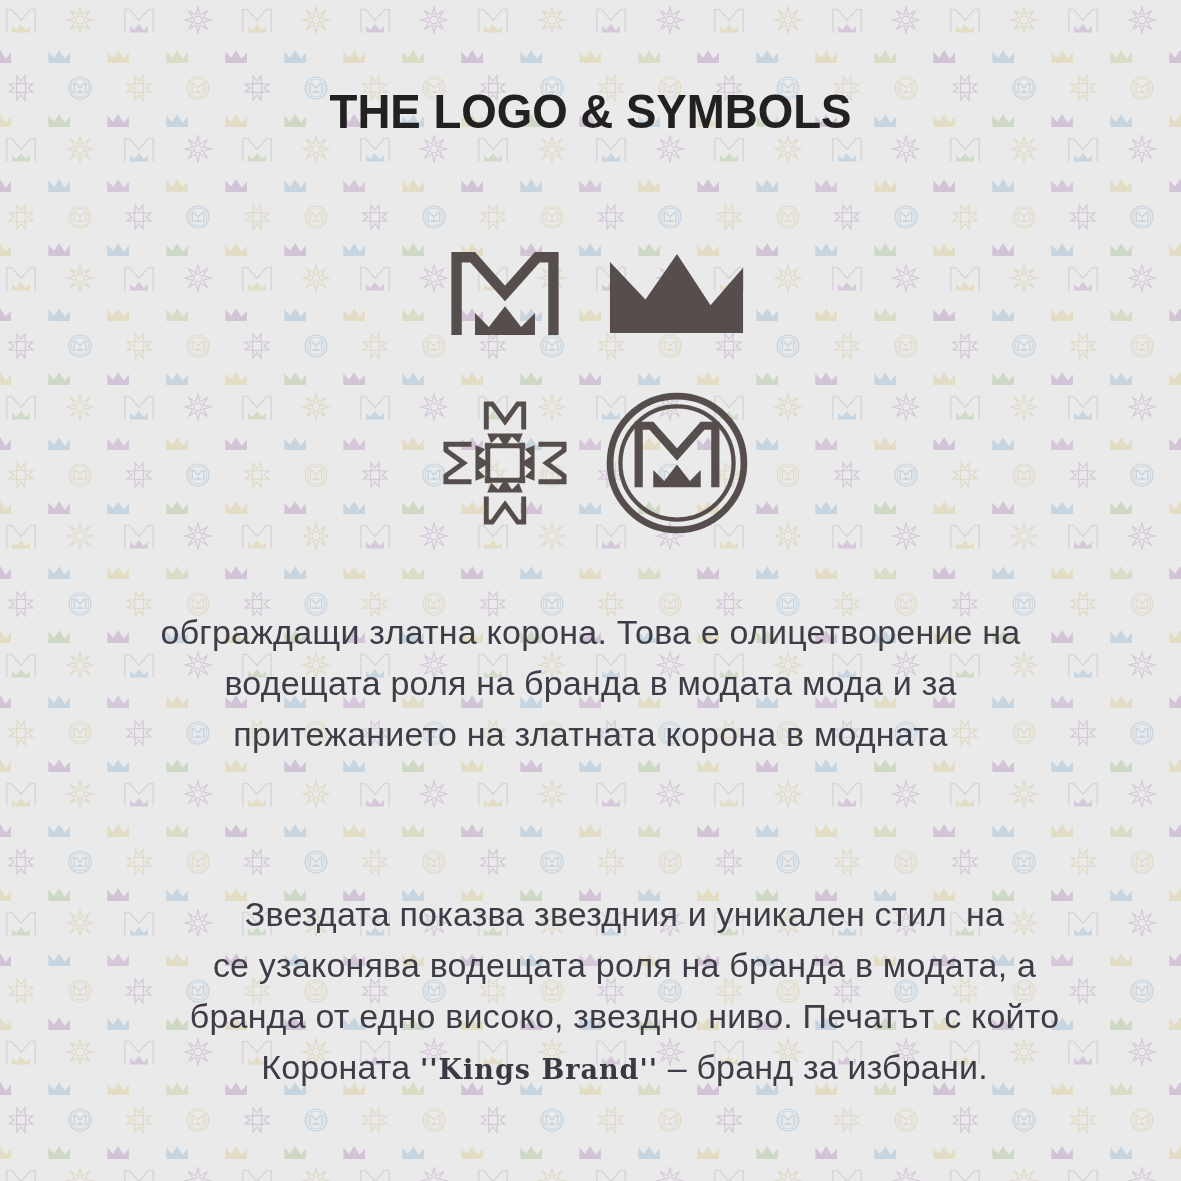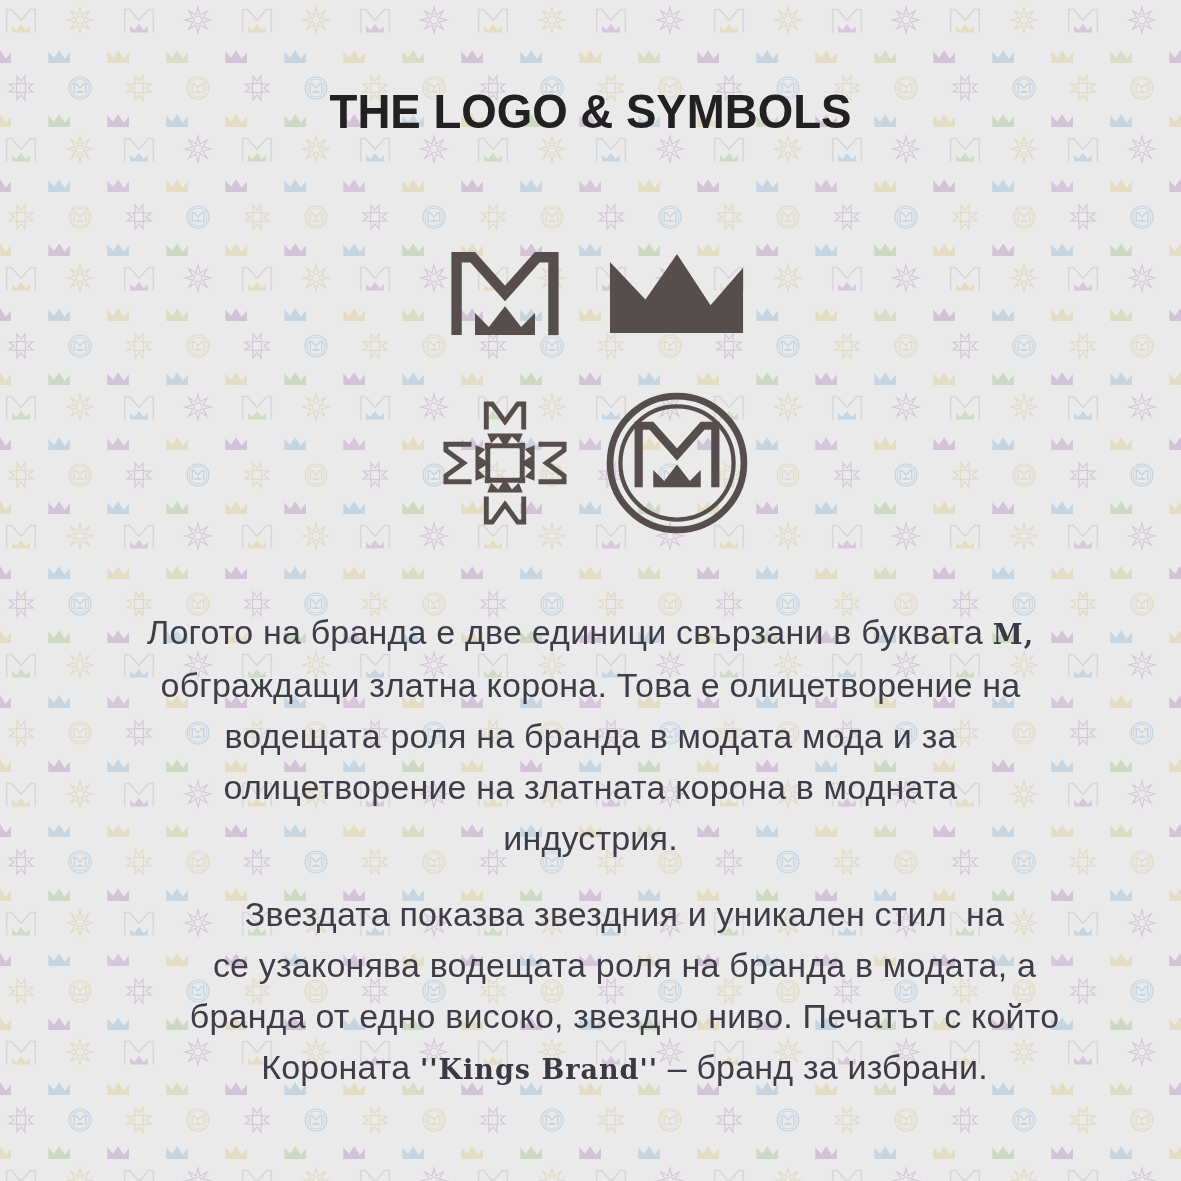--- a/index.html
+++ b/index.html
@@ -136,25 +136,23 @@
     </svg>
 
     <svg class="sym" width="146" height="146" viewBox="0 0 120 120">
       <circle cx="60" cy="60" r="55" fill="none" stroke="#564e4c" stroke-width="5.5"></circle>
       <circle cx="60" cy="60" r="46.5" fill="none" stroke="#564e4c" stroke-width="3.5"></circle>
       <use href="#mlogo" transform="translate(22.5,26) scale(0.75)"></use>
     </svg>
   </div>
 
   <div class="para p1">
-    <div class="line"><span>Логото на бранда е две единици свързани в буквата</span> <span class="accent">M,</span></div>
     <div class="line">обграждащи златна корона. Това е олицетворение на</div>
     <div class="line">водещата роля на бранда в модата мода и за</div>
-    <div class="line">олицетворение на златната корона в модната</div>
-    <div class="line">индустрия.</div>
+    <div class="line">притежанието на златната корона в модната</div>
   </div>
 
   <div class="para p2">
     <div class="line">Звездата показва звездния и уникален стил  на</div>
     <div class="line">се узаконява водещата роля на бранда в модата, а</div>
     <div class="line">бранда от едно високо, звездно ниво. Печатът с който</div>
     <div class="line"><span>Короната</span> <span class="accent">''Kings Brand''</span> <span>– бранд за избрани.</span></div>
   </div>
 
 </div>

